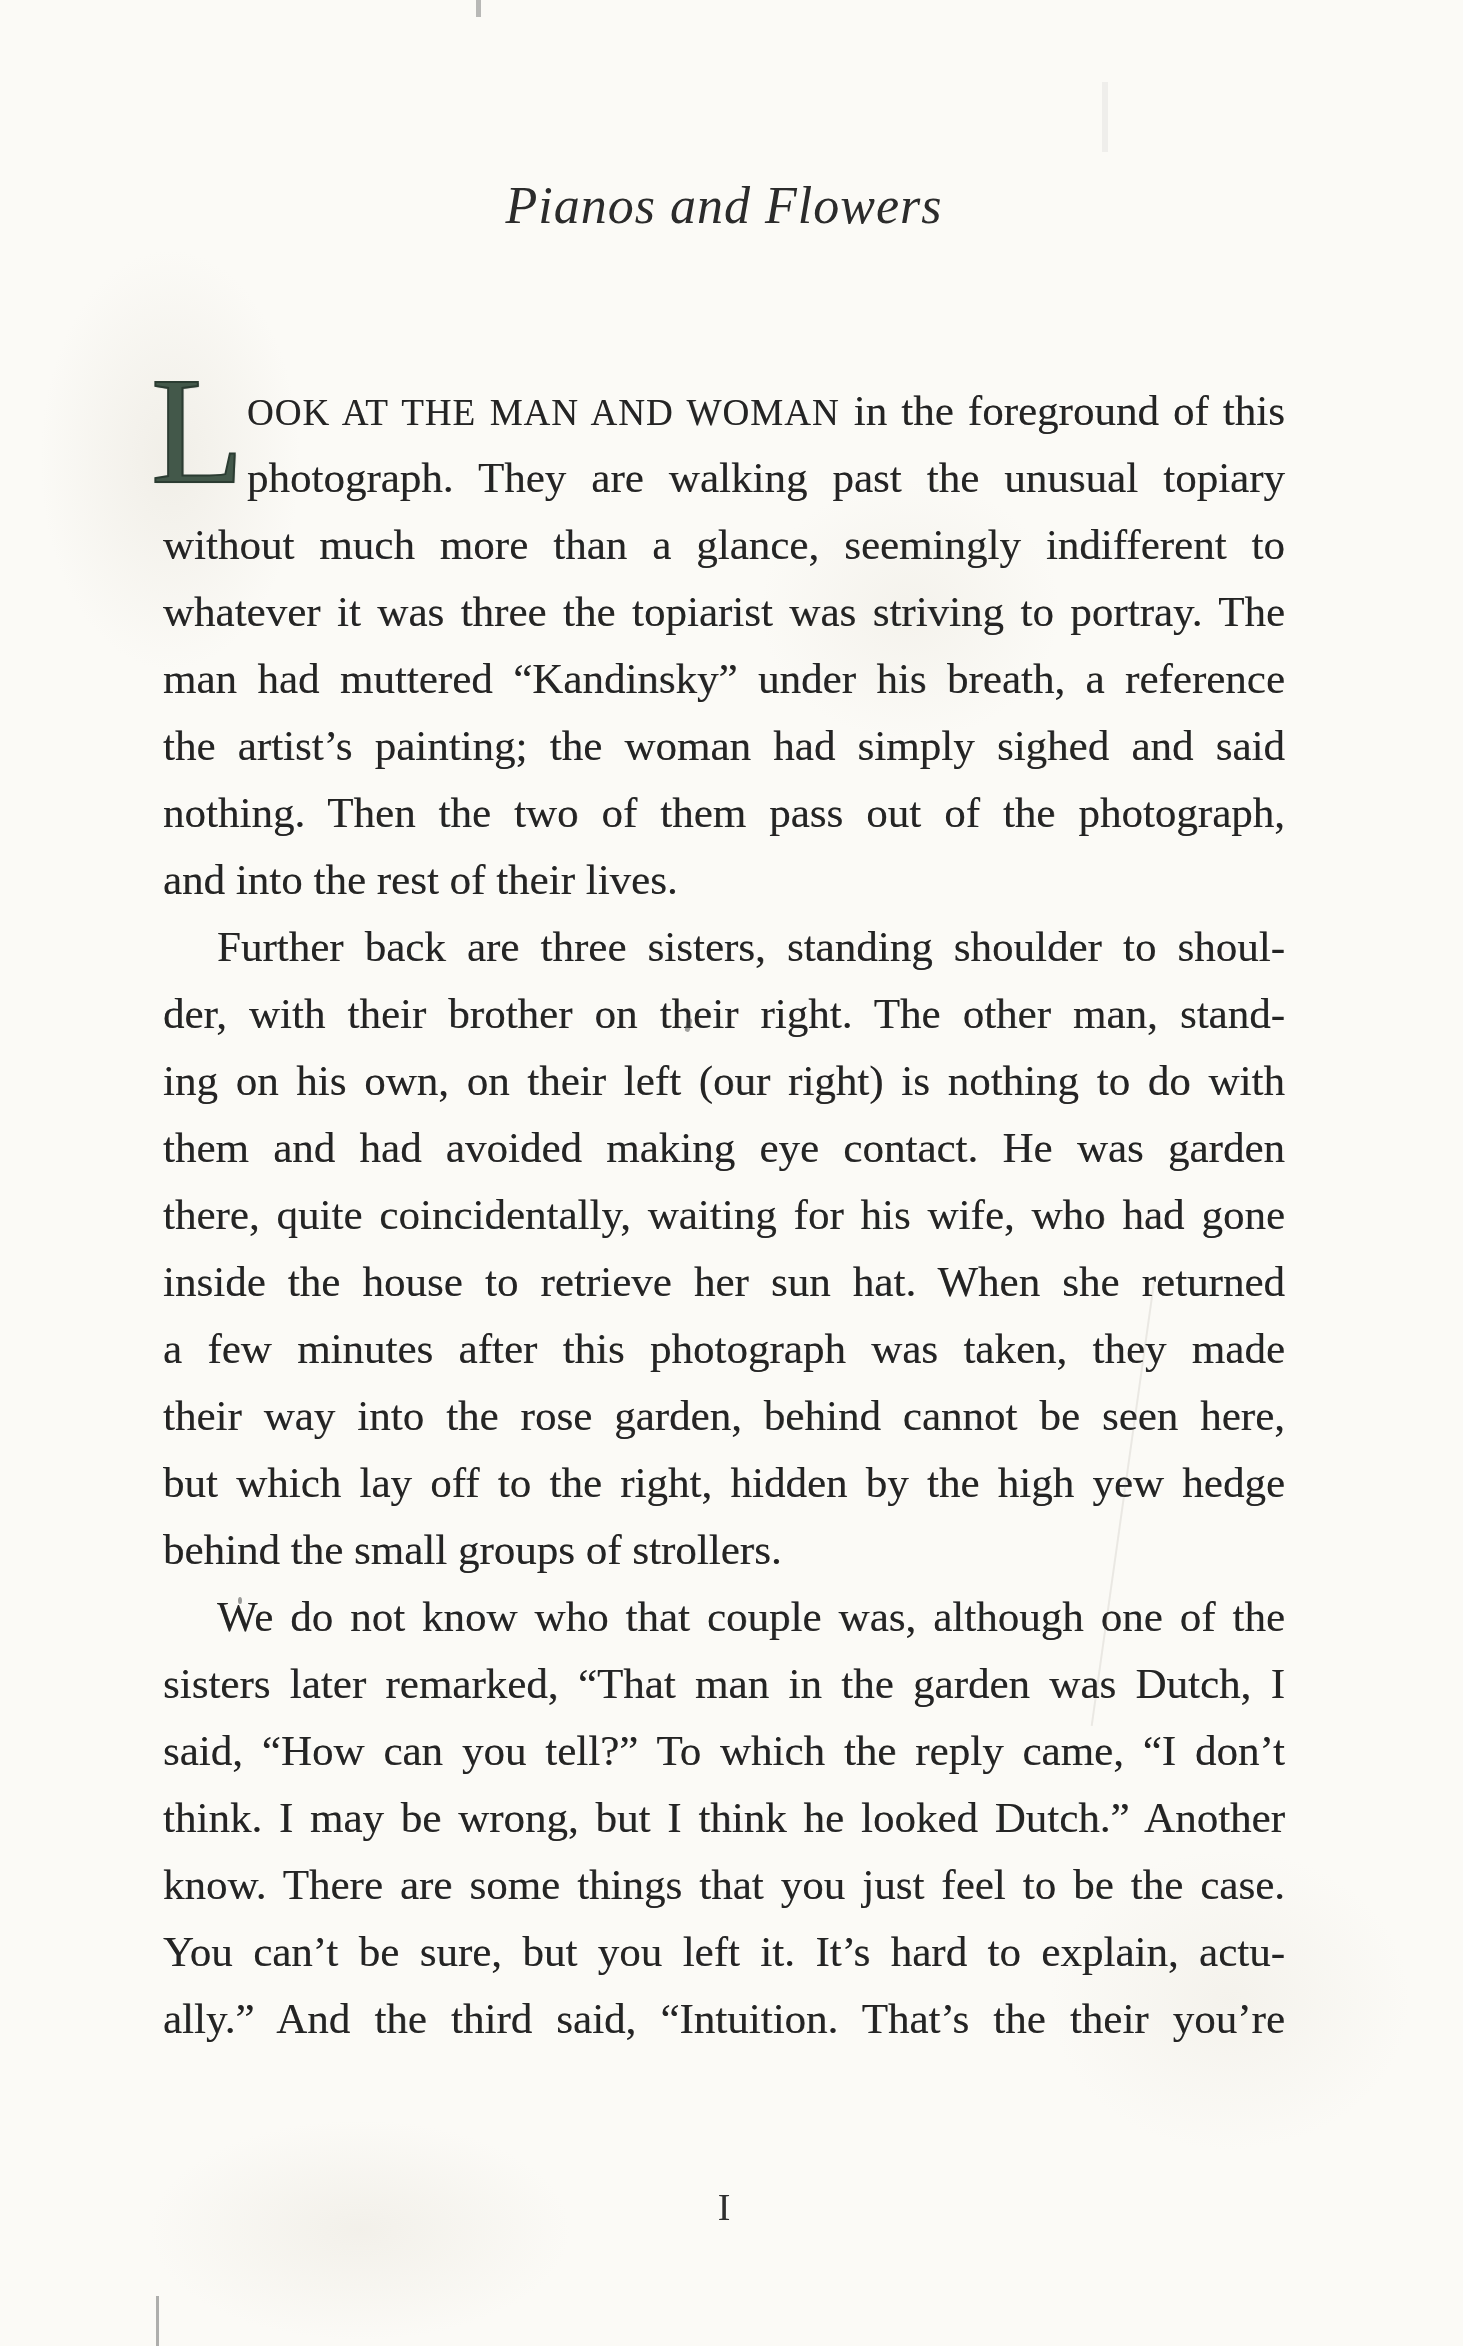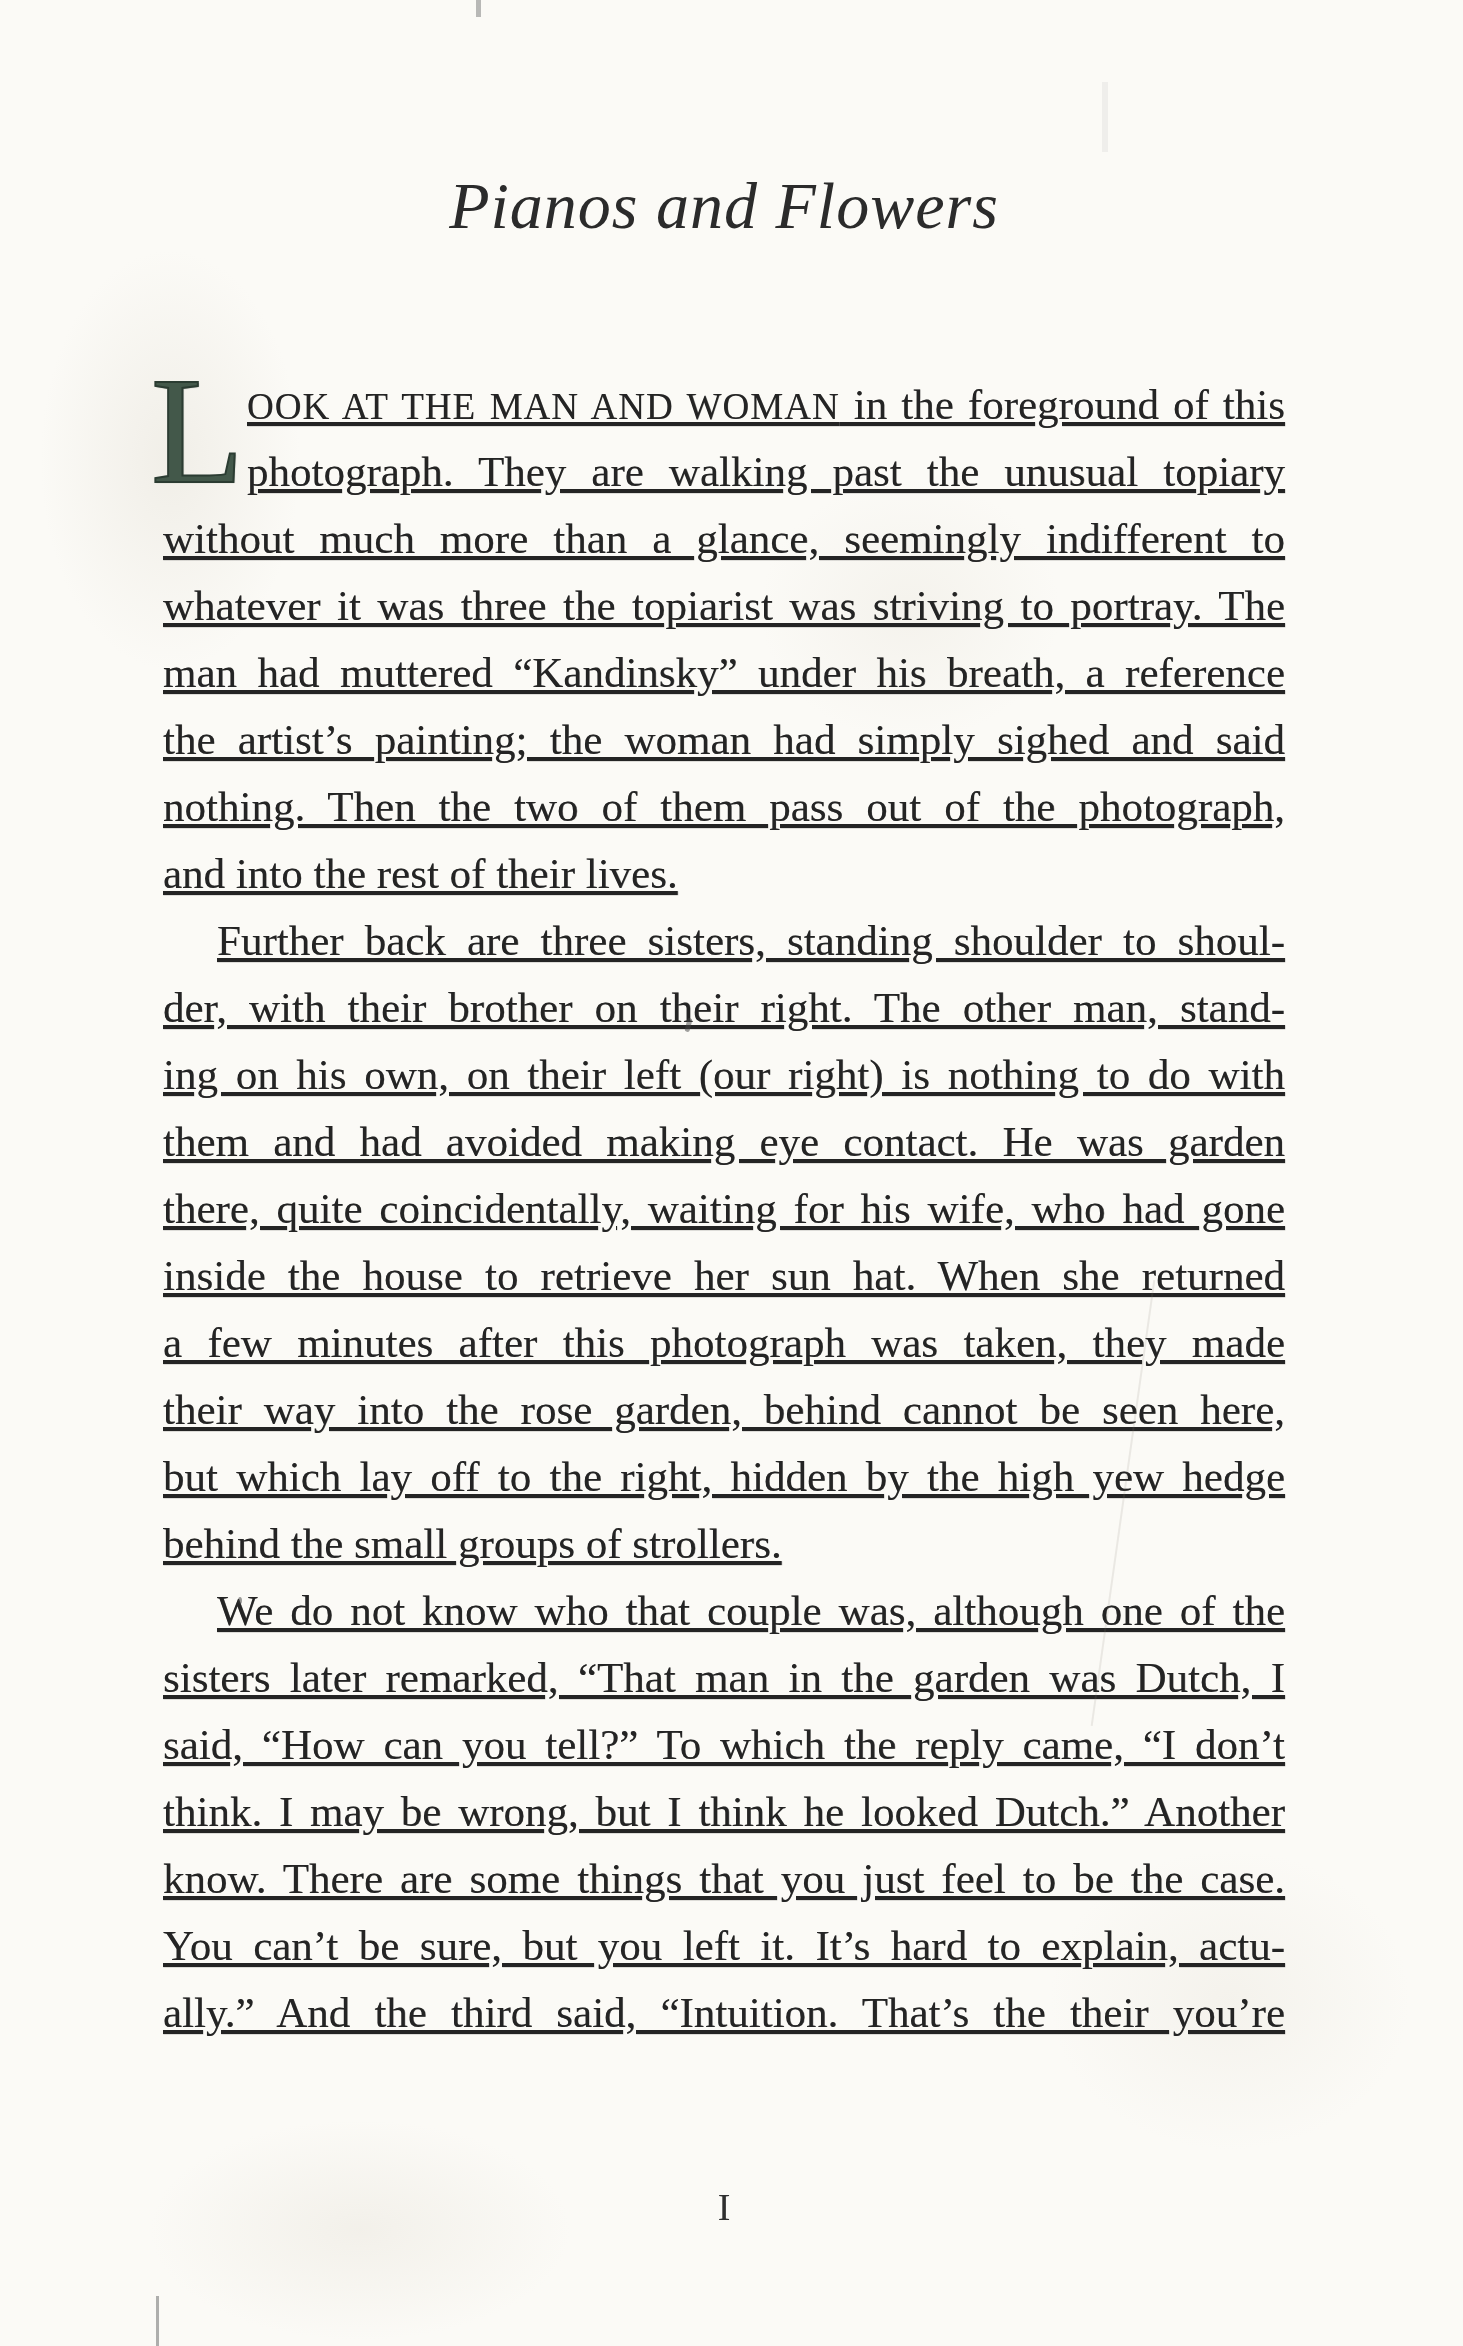--- a/index.html
+++ b/index.html
@@ -27,21 +27,21 @@
   .blotch-2 { left: 760px; top: 480px;  width: 300px; height: 260px; background: radial-gradient(closest-side, rgba(232,228,218,0.35), rgba(232,228,218,0)); }
   .blotch-3 { left: 150px; top: 2120px; width: 420px; height: 220px; background: radial-gradient(closest-side, rgba(230,226,216,0.40), rgba(230,226,216,0)); }
   .blotch-4 { left: 1050px; top: 1850px; width: 360px; height: 300px; background: radial-gradient(closest-side, rgba(232,228,218,0.35), rgba(232,228,218,0)); }
 
   .title {
     position: absolute;
     top: 156px;
     left: 163px;
     width: 1122px;
     margin: 0;
-    font-size: 66px;
+    font-size: 52px;
     line-height: 100px;
     font-style: italic;
     font-weight: normal;
     text-align: center;
     color: #2b2b2b;
     letter-spacing: 1px;
   }
 
   .text-block {
     position: absolute;
@@ -61,28 +61,27 @@
   }
   #paragraphs {
     position: absolute;
     top: 380px;
     left: 0;
     width: 1122px;
   }
   .paragraph { margin: 0; }
   .line {
     height: 67px;
-    line-height: 49px;
+    line-height: 61px;
     font-size: 43px;
     text-align: justify;
     text-align-last: justify;
     text-justify: inter-word;
     white-space: nowrap;
     text-shadow: 0.3px 0.3px 0.4px rgba(25,25,25,0.45);
-    text-decoration: underline;
   }
   .line.after-cap { padding-left: 84px; }
   .line.indent { text-indent: 54px; }
   .line.last { text-align-last: left; }
   .lead-caps {
     font-size: 37px;
     letter-spacing: 1px;
   }
 
   .folio {

